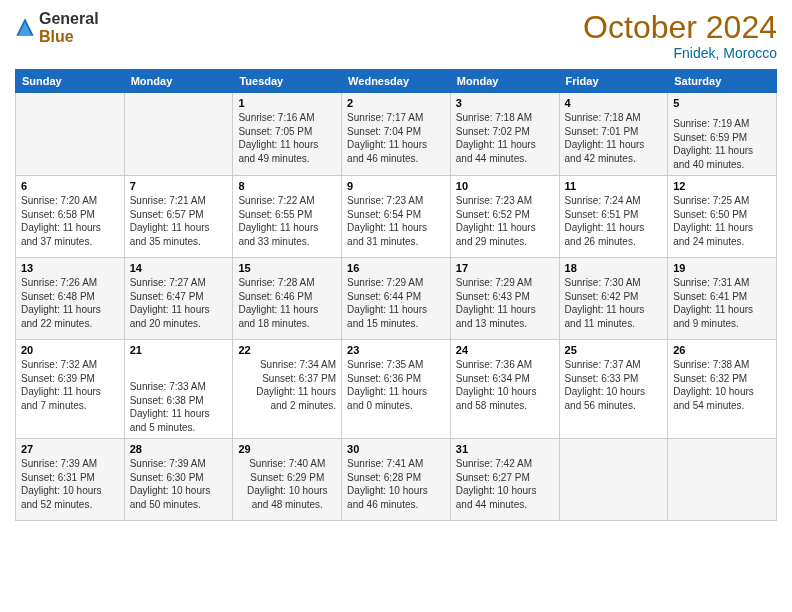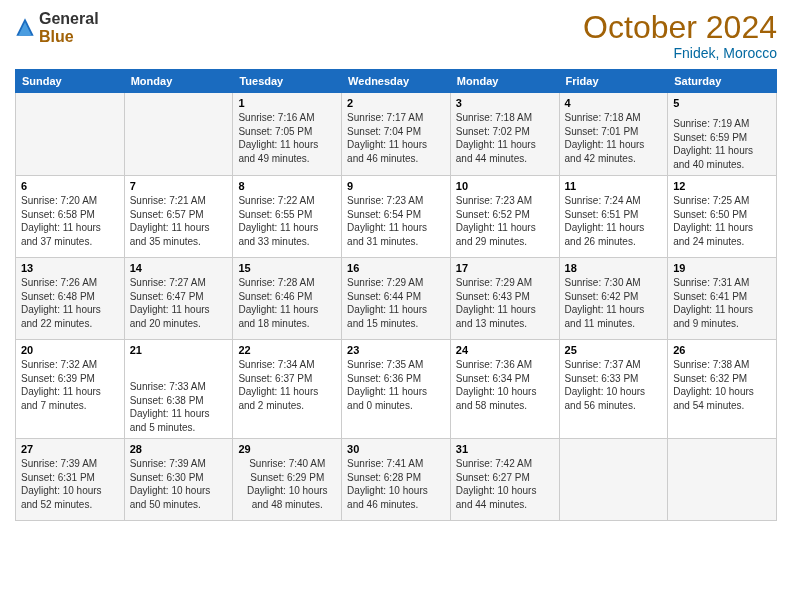--- a/index.html
+++ b/index.html
@@ -285,21 +285,21 @@
           </td>
           <td>
             <span class="day-num">21</span>
             <div class="day-info" style="white-space: pre-line; margin-top: 24px;">Sunrise: 7:33 AM
 Sunset: 6:38 PM
 Daylight: 11 hours
 and 5 minutes.</div>
           </td>
           <td>
             <span class="day-num">22</span>
-            <div class="day-info" style="white-space: pre-line;">Sunrise: 7:34 AM
+            <div class="day-info" style="white-space: pre-line; text-align: right;">Sunrise: 7:34 AM
 Sunset: 6:37 PM
 Daylight: 11 hours
 and 2 minutes.</div>
           </td>
           <td>
             <span class="day-num">23</span>
             <div class="day-info" style="white-space: pre-line;">Sunrise: 7:35 AM
 Sunset: 6:36 PM
 Daylight: 11 hours
 and 0 minutes.</div>

